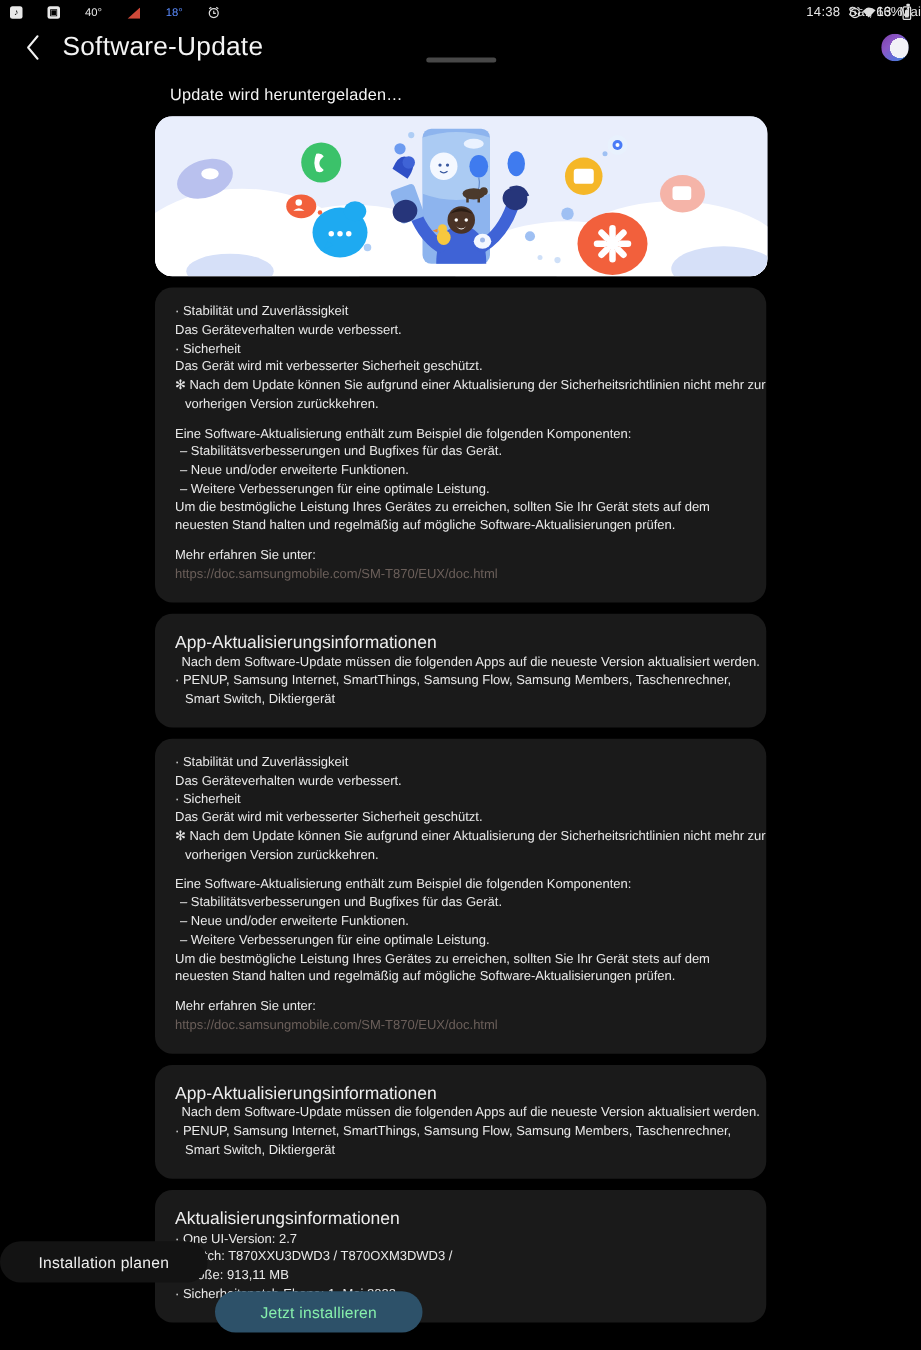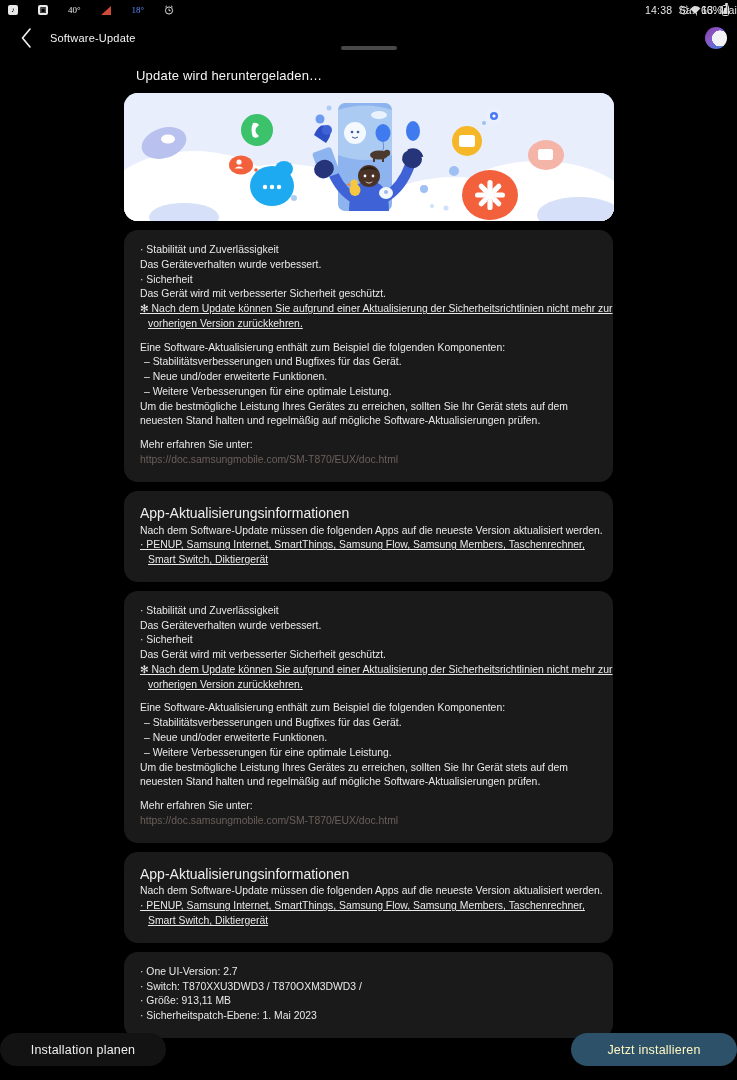--- a/index.html
+++ b/index.html
@@ -12,21 +12,21 @@
   body { position:relative; }
 
   
   .statusbar {
     height:20px; width:100%;
     display:flex; align-items:center;
     padding:0 8px;
     color:#d8d8d8; font-size:10.5px;
     position:relative;
   }
-  .sb-left { display:flex; align-items:flex-end; gap:20px;font-family:Liberation Serif, serif; }
+  .sb-left { display:flex; align-items:flex-end; gap:20px; }
   .sb-center {
     position:absolute; left:0; right:0;
     text-align:right; font-size:10.5px; color:#e6e6e6;
     letter-spacing:.2px; pointer-events:none;
   }
   .sb-right {
     margin-left:auto; display:flex; align-items:center; gap:0;
     font-size:10.5px; color:#e6e6e6; z-index:2;
   }
   .sb-ico { display:inline-flex; align-items:center; justify-content:center; }
@@ -48,21 +48,21 @@
   .appbar {
     height:36px; display:flex; align-items:center;
     padding:0 14px; position:relative;
   }
   .back-btn {
     width:24px; height:24px; display:flex; align-items:center; justify-content:center;
     color:#f2f2f2; cursor:pointer;
   }
   .appbar-title {
     margin-left:12px; color:#f4f4f4;
-    font-size:11px; letter-spacing:.2px;
+    font-size:21px; letter-spacing:.2px;
   }
   .avatar {
     position:absolute; right:10px; top:50%; transform:translateY(-50%);
     width:22px; height:22px; border-radius:50%;
     background:
       radial-gradient(circle at 68% 52%, #f2f2f7 0 42%, rgba(255,255,255,0) 43%),
       linear-gradient(135deg,#7b3fa8 0%, #8b57c6 35%, #5b6fd8 70%, #3f8fd8 100%);
     cursor:pointer;
   }
   .grabber {
@@ -87,38 +87,38 @@
   
   .card {
     background:#1a1a1a; border-radius:14px;
     padding:13px 0 14px 16px;
     margin-top:9px;
     color:#e9e9e9; font-size:10.4px; line-height:1.42;
   }
   .card p { margin:0; }
   .card .sp { height:9px; }
   .card-head { font-size:14px; color:#ededed; margin-bottom:9px; }
-  .card-sub { margin-bottom:9px; }
+  .card-sub { margin-bottom:9px;text-align:center; }
   .link { color:#6b5f5a; word-break:break-all; cursor:pointer; }
   .indent { padding-left:10px; text-indent:-6px; }
-  .hang { padding-left:8px; text-indent:-8px;text-decoration:underline; }
+  .hang { padding-left:8px; text-indent:-8px; }
 
   
   .btnbar {
     position:absolute; left:0; right:0; bottom:14px;
-    display:flex; justify-content:space-between; gap:24px;
+    display:flex; justify-content:flex-start; gap:6px;
   }
   .btn {
     min-width:166px; height:33px; border-radius:17px;
     display:flex; align-items:center; justify-content:center;
     font-size:12.5px; letter-spacing:.2px; cursor:pointer;
     border:none; font-family:inherit;
   }
   .btn-secondary { background:#131313; color:#efefef; }
-  .btn-primary { background:#2d5169; color:#fef9c3; }
+  .btn-primary { background:#2d5169; color:#86efac;margin-top:40px; }
 </style>
 </head>
 <body>
 
 <div class="statusbar">
   <div class="sb-left">
     <span class="sb-chip">♪</span>
     <span class="sb-chip">▣</span>
     <span class="temp-white">40°</span>
     <span class="sb-ico">
@@ -339,20 +339,21 @@
     <p class="link">https://doc.samsungmobile.com/SM-T870/EUX/doc.html</p>
   </div>
 
   <div class="card">
     <p class="card-head">App-Aktualisierungsinformationen</p>
     <p class="card-sub">Nach dem Software-Update müssen die folgenden Apps auf die neueste Version aktualisiert werden.</p>
     <p class="hang">· PENUP, Samsung Internet, SmartThings, Samsung Flow, Samsung Members, Taschenrechner, Smart Switch, Diktiergerät</p>
   </div>
 
   <div class="card">
+    <p class="card-head">Aktualisierungsinformationen</p>
     <p>· One UI-Version: 2.7</p>
     <p>· Switch: T870XXU3DWD3 / T870OXM3DWD3 /</p>
     <p>· Größe: 913,11 MB</p>
     <p>· Sicherheitspatch-Ebene: 1. Mai 2023</p>
   </div>
 
 </div>
 
 <div class="btnbar">
   <button class="btn btn-secondary">Installation planen</button>

